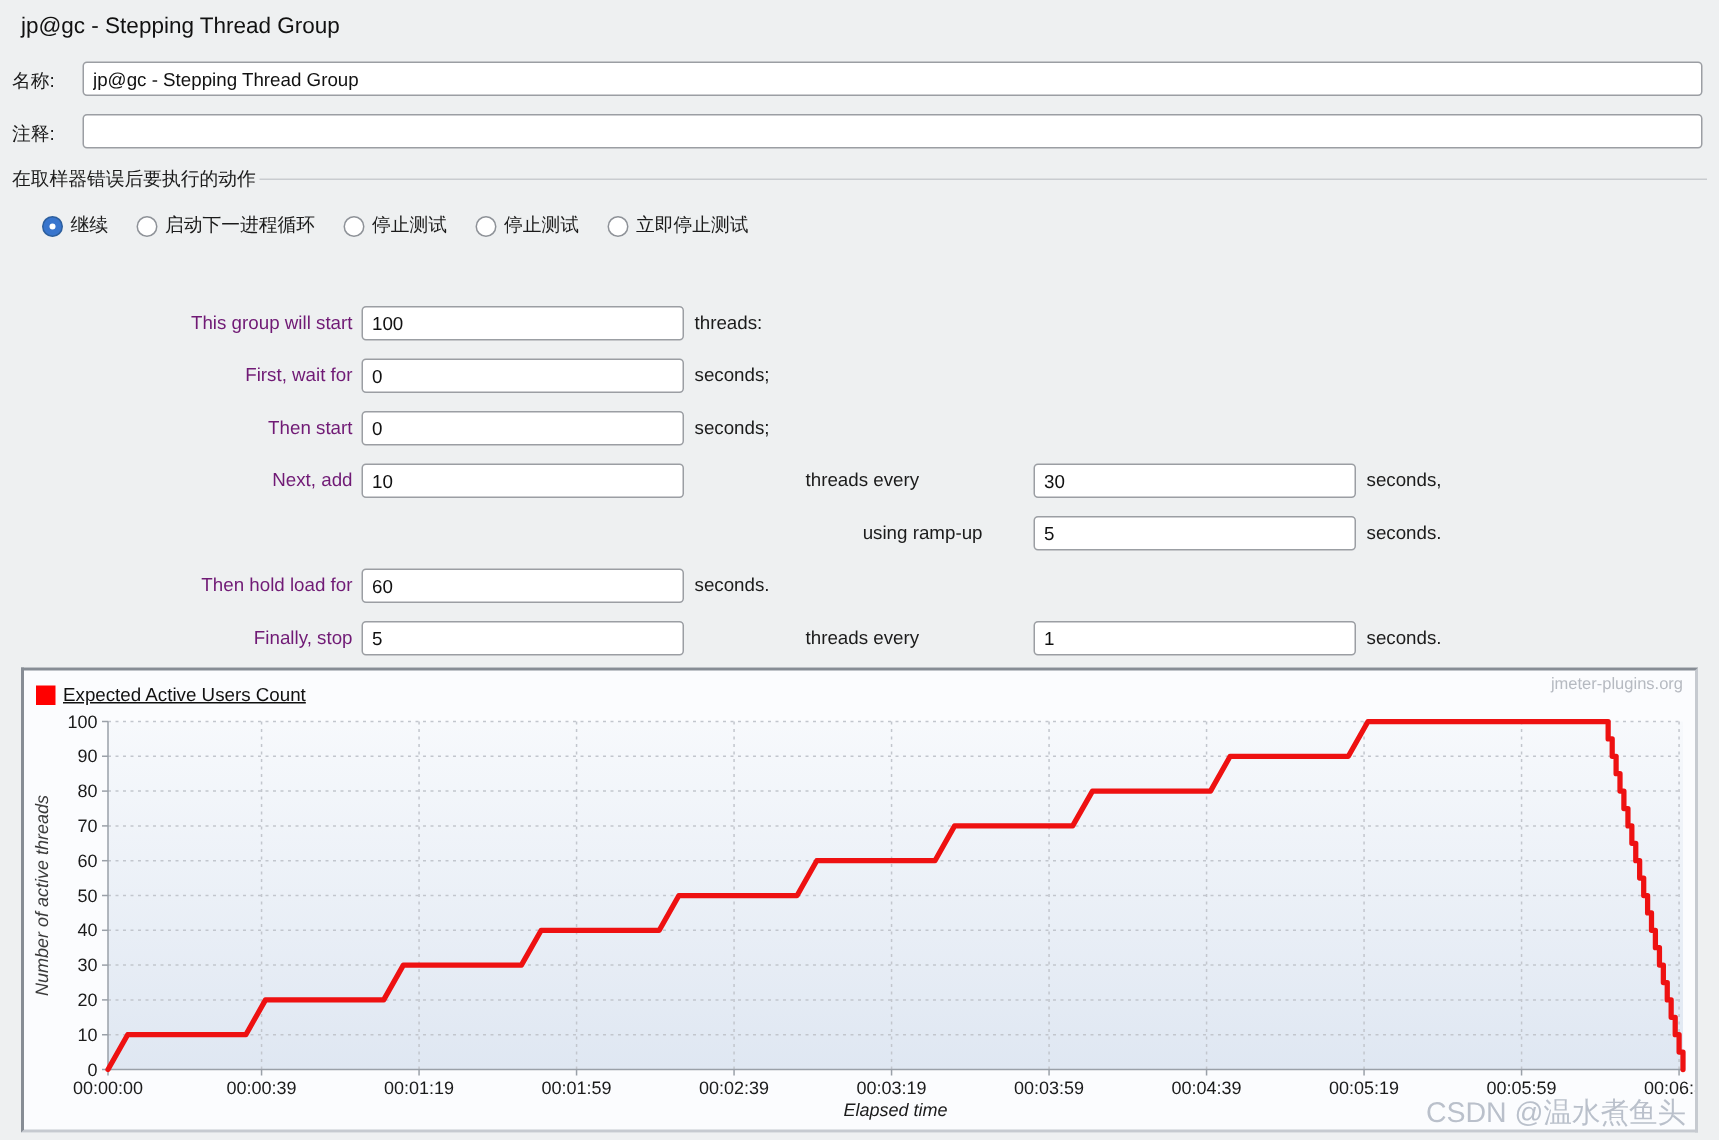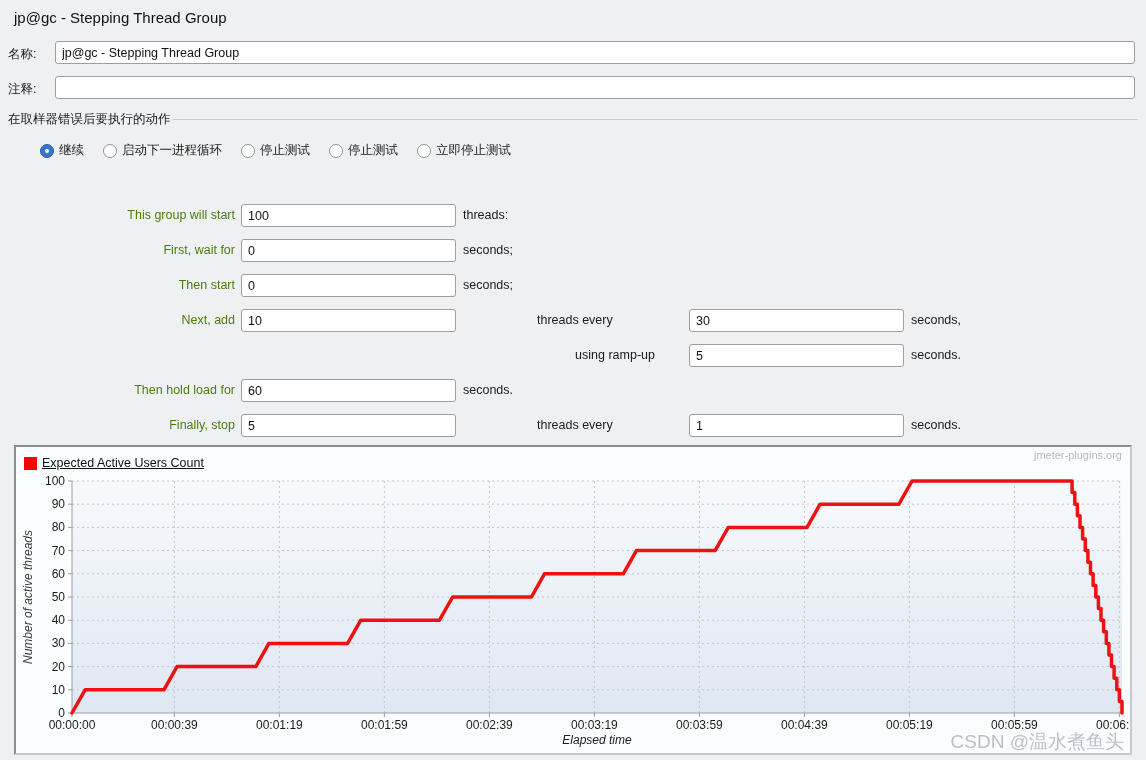--- a/index.html
+++ b/index.html
@@ -6,29 +6,29 @@
     background:#eef0f1;font-family:"Liberation Sans","DejaVu Sans",sans-serif;}
   .win{position:absolute;left:0;top:0;width:1146px;height:589px;}
   .title{position:absolute;left:14px;top:9px;font-size:15px;color:#111;}
   .lbl{position:absolute;font-size:12.5px;color:#1b1b1b;white-space:nowrap;}
   .field{position:absolute;height:23px;box-sizing:border-box;border:1px solid #9b9ea3;
     border-radius:3px;background:#fff;font-family:"Liberation Sans","DejaVu Sans",sans-serif;
     font-size:12.5px;color:#111;padding:0 6px;outline:none;}
   .grouphead{position:absolute;left:8px;right:8px;display:flex;align-items:center;gap:2px;}
   .grouphead .gtitle{font-size:12.5px;color:#1b1b1b;white-space:nowrap;}
   .grouphead .gline{flex:1;height:0;border-top:1px solid #c9ccd0;}
-  .radio-row{position:absolute;left:40px;top:142px;display:flex;align-items:center;column-gap:19px;}
+  .radio-row{position:absolute;left:28px;top:142px;display:flex;align-items:center;column-gap:19px;}
   .radio-item{display:flex;align-items:center;gap:5px;cursor:default;}
   .radio{width:14px;height:14px;border-radius:50%;background:#fff;border:1px solid #8e9298;
     box-sizing:border-box;position:relative;flex:0 0 auto;}
   .radio.checked{background:#3875cd;border-color:#2d5f9e;}
   .radio.checked::after{content:"";position:absolute;left:4px;top:4px;width:4px;height:4px;
     border-radius:50%;background:#fff;}
   .radio-item span.rlabel{font-size:12.5px;color:#1b1b1b;white-space:nowrap;}
-  .rlabel-col1{position:absolute;left:0;width:235px;text-align:right;font-size:12.5px;color:#4d7c0f;}
+  .rlabel-col1{position:absolute;left:0;width:235px;text-align:right;font-size:12.5px;color:#701a75;}
   .chart-panel{position:absolute;left:14px;top:445px;width:1118px;height:310px;box-sizing:border-box;
     background:#fbfcfe;border:2px solid;border-color:#878d95 #c6cad0 #c6cad0 #878d95;}
   .legend{position:absolute;left:8px;top:9px;display:flex;align-items:center;gap:5px;z-index:2;}
   .legend-swatch{width:13px;height:13px;background:#ff0000;display:inline-block;}
   .legend-label{font-size:12.5px;color:#111;text-decoration:underline;}
   #chart-svg{position:absolute;left:0;top:0;}
 </style>
 </head>
 <body>
 

